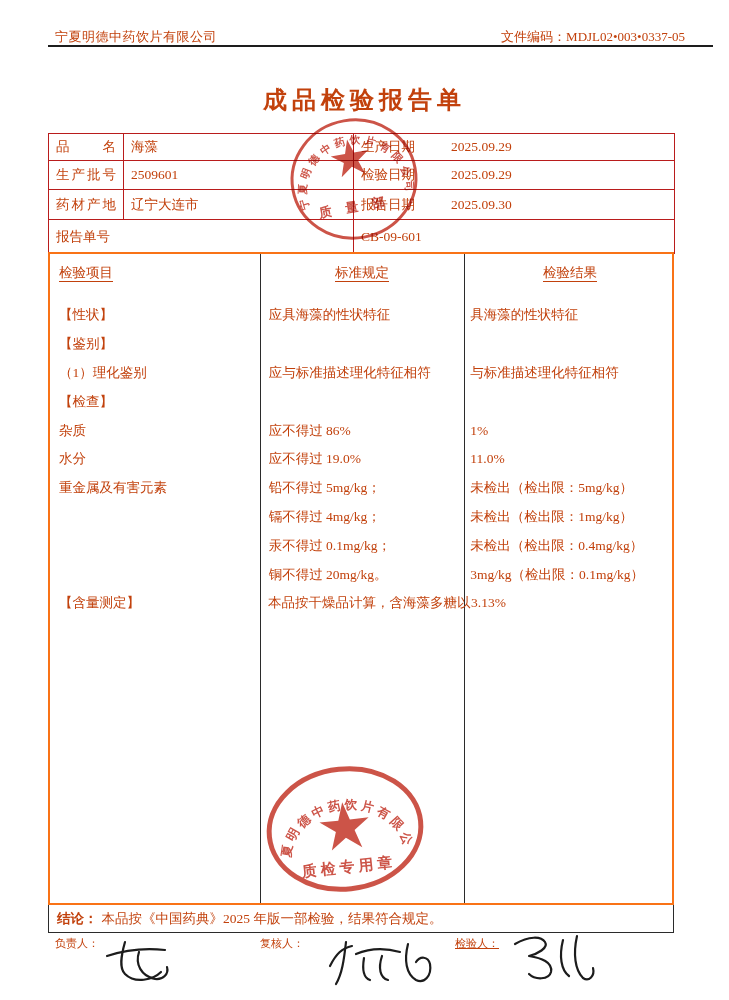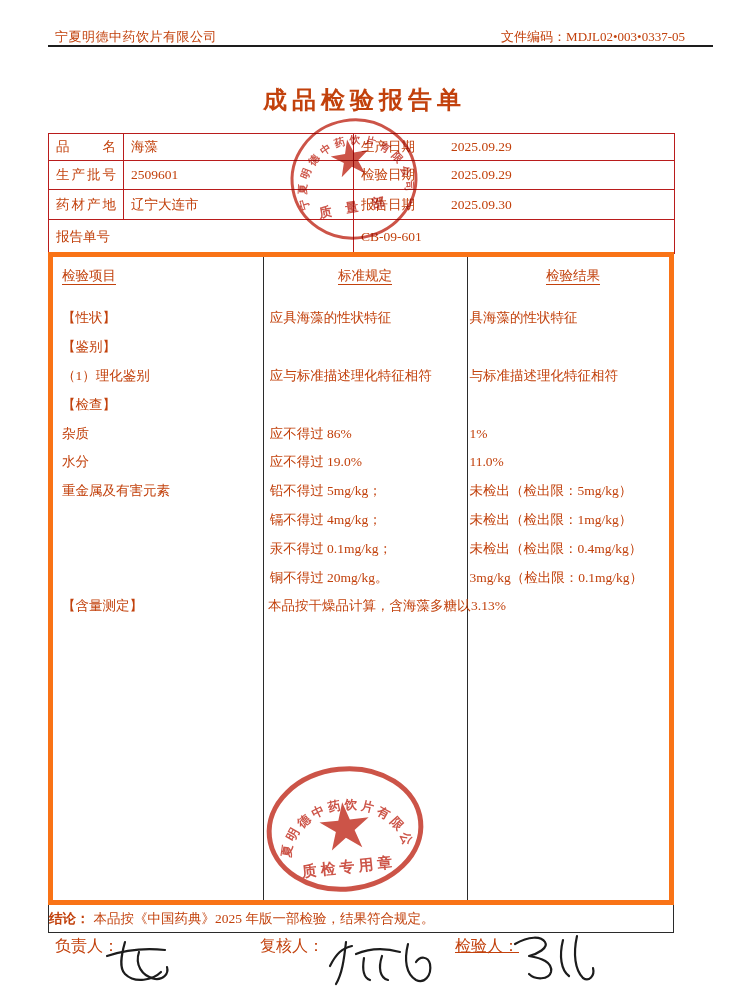--- a/index.html
+++ b/index.html
@@ -19,39 +19,39 @@
   .hdr-rule    { position:absolute; left:48px; top:45px; width:665px; height:2px; background:#1d1d1d; }
   
   .title { position:absolute; left:0; top:84px; width:100%; text-align:center;
            font-size:24px; font-weight:bold; letter-spacing:5px; }
   
   .info-table { position:absolute; left:48px; top:133px; border-collapse:collapse; table-layout:fixed; width:626px; }
   .info-table td { border:1px solid #b91c1c; font-size:13.5px; vertical-align:middle; padding:0 7px; }
   .info-table td.jlabel { text-align:justify; text-align-last:justify; text-justify:inter-character; }
   .rl { display:inline-block; width:90px; }
   
-  .detail { position:absolute; left:48px; top:252px; width:626px; height:653px; border:5px solid #f97316; }
+  .detail { position:absolute; left:48px; top:252px; width:626px; height:653px; border:2px solid #f97316; }
   .vline  { position:absolute; top:0; bottom:0; width:1px; background:#2b2b2b; }
   .v1 { left:210px; } .v2 { left:414px; }
   .dt-h { position:absolute; top:10px; font-size:13.5px; text-decoration:underline; text-underline-offset:4px; }
   .dt-h1 { left:9px; }
   .dt-h2 { left:210px; width:204px; text-align:center; }
   .dt-h3 { left:414px; width:212px; text-align:center; }
   .dt-rows { position:absolute; left:0; top:47px; width:100%; }
   .dt-row { display:flex; height:28.8px; align-items:center; font-size:13.5px; }
   .dt-row .c1 { width:210px; padding-left:9px;  white-space:nowrap; }
   .dt-row .c2 { width:204px; padding-left:10px; white-space:nowrap; }
   .dt-row .c3 { width:212px; padding-left:9px;  white-space:nowrap; }
   
   .conclusion { position:absolute; left:48px; top:905px; width:626px; height:28px;
                 border:1px solid #2b2b2b; border-top:none;
-                display:flex; align-items:center; font-size:13.5px; }
+                display:flex; align-items:center; padding-left:8px; font-size:13.5px; }
   .conclusion .lab { font-weight:bold; margin-right:4px; }
   
-  .signer { position:absolute; top:936px; font-size:16px; }
+  .signer { position:absolute; top:936px; font-size:11px; }
   .s1 { left:55px; } .s2 { left:260px;font-family:Liberation Mono, monospace; } .s3 { left:455px;text-decoration:underline; }
   .sig { position:absolute; }
   .sig path { fill:none; stroke:#1c1c1c; stroke-width:2.2; stroke-linecap:round; stroke-linejoin:round; }
   
   .stamp { position:absolute; mix-blend-mode:multiply; opacity:0.87; }
   .stamp-top    { left:283px; top:111px; }
   .stamp-bottom { left:262px; top:762px; }
 </style>
 </head>
 <body>

